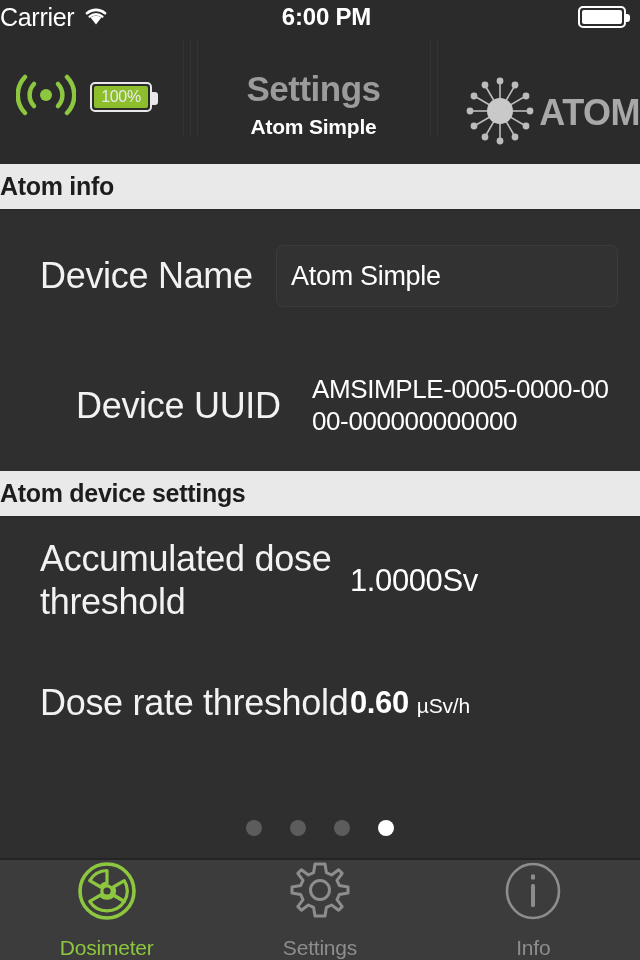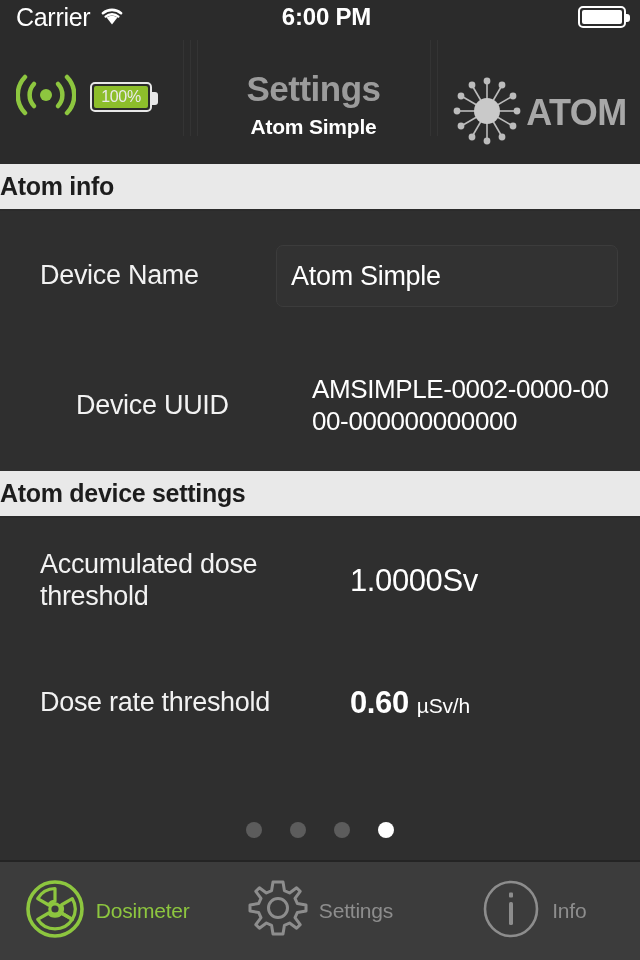--- a/index.html
+++ b/index.html
@@ -9,21 +9,21 @@
     font-family:"Liberation Sans", sans-serif;
     overflow:hidden;
   }
   #app { position:relative; width:640px; height:960px; display:flex; flex-direction:column; }
 
   
   .statusbar {
     height:34px; background:#2b2b2b; color:#fff;
     display:flex; align-items:center; position:relative; flex:0 0 34px;
   }
-  .sb-left { display:flex; align-items:center; gap:9px; padding-left:16px; }
+  .sb-left { display:flex; align-items:center; gap:9px; }
   .sb-carrier { font-size:25px; letter-spacing:-0.3px; line-height:1; }
   .sb-center {
     position:absolute; left:13px; right:0; text-align:center;
     font-size:24px; font-weight:bold; letter-spacing:-0.2px; pointer-events:none;
   }
   .sb-right { margin-left:auto; padding-right:14px; display:flex; align-items:center; }
   .wifi-ico { display:block; }
   .batt-shell {
     width:48px; height:22px; border:2px solid #fff; border-radius:5px;
     position:relative; display:flex; align-items:center;
@@ -50,21 +50,21 @@
 
   .hdr-title-wrap {
     position:absolute; left:197px; width:233px; top:36px;
     text-align:center;
   }
   .hdr-title { font-size:35px; font-weight:bold; color:#9b9b9b; line-height:1.08; letter-spacing:-0.5px; }
   .hdr-subtitle { font-size:21px; font-weight:bold; color:#ffffff; margin-top:7px; letter-spacing:-0.2px; }
 
   .hdr-brand {
     position:absolute; left:437px; right:0; top:40px;
-    display:flex; align-items:center; justify-content:center; gap:2px;
+    display:flex; align-items:center; justify-content:flex-end; gap:2px;
   }
   .brand-text { font-size:36px; font-weight:bold; color:#a8a8a8; letter-spacing:-0.5px; }
 
   
   .chip-batt {
     width:62px; height:30px; border:2px solid #e8e8e8; border-radius:5px;
     position:relative; background:#2b2b2b;
   }
   .chip-batt::after {
     content:""; position:absolute; right:-8px; top:8px; width:6px; height:13px;
@@ -81,21 +81,21 @@
   .section-head {
     flex:0 0 47px; background:#e9e9e9; color:#1d1d1d;
     display:flex; align-items:center; padding-left:0;
     font-size:25px; font-weight:bold; letter-spacing:-0.3px;
     border-bottom:2px solid #2b2b2b;
   }
 
   
   .panel { background:#2f2f2f; }
   .row { display:flex; align-items:center; padding:0 22px 0 40px; }
-  .row-label { color:#f2f2f2; font-size:27px; line-height:1.18; letter-spacing:-0.3px; }
+  .row-label { color:#f2f2f2; font-size:36px; line-height:1.18; letter-spacing:-0.3px; }
 
   .row-devname { height:130px; }
   .row-devname .row-label { flex:0 0 236px; }
   .name-input {
     flex:1; height:62px; border:1px solid #3c3c3c; border-radius:7px;
     background:#323232; display:flex; align-items:center; padding:0 14px;
     color:#ffffff; font-size:27px; letter-spacing:-0.3px;
   }
 
   .row-uuid { height:130px; align-items:center;margin-left:36px; }
@@ -119,21 +119,21 @@
   .dots-area { flex:1; display:flex; align-items:flex-end; justify-content:center; padding-bottom:22px; }
   .dots { display:flex; gap:28px; align-items:center; }
   .dot { width:16px; height:16px; border-radius:50%; background:#5c5c5c; }
   .dot.active { background:#ffffff; }
 
   
   .tabbar {
     flex:0 0 100px; background:#3c3c3c; border-top:2px solid #242424;
     display:flex; align-items:center;
   }
-  .tab { flex:1; display:flex; flex-direction:row; align-items:center; justify-content:center; gap:10px; }
+  .tab { flex:1; display:flex; flex-direction:column; align-items:center; justify-content:center; gap:10px; }
   .tab-label { font-size:21px; letter-spacing:-0.2px; }
   .tab.active .tab-label { color:#8dc63f; }
   .tab.inactive .tab-label { color:#8d8d8d; }
 </style>
 </head>
 <body>
 
 <div id="app">
 
   <div class="statusbar">
@@ -225,21 +225,21 @@
   <div class="section-head">Atom info</div>
 
   <div class="panel">
     <div class="row row-devname">
       <span class="row-label">Device Name</span>
       <div class="name-input" placeholder="Device Name">Atom Simple</div>
     </div>
 
     <div class="row row-uuid">
       <span class="row-label">Device UUID</span>
-      <span class="uuid-value">AMSIMPLE-0002-0000-0000-000000000000</span>
+      <span class="uuid-value">AMSIMPLE-0005-0000-0000-000000000000</span>
     </div>
   </div>
 
   <div class="section-head">Atom device settings</div>
 
   <div class="panel">
     <div class="row row-acc">
       <span class="row-label">Accumulated dose threshold</span>
       <span class="val-plain">1.0000Sv</span>
     </div>

